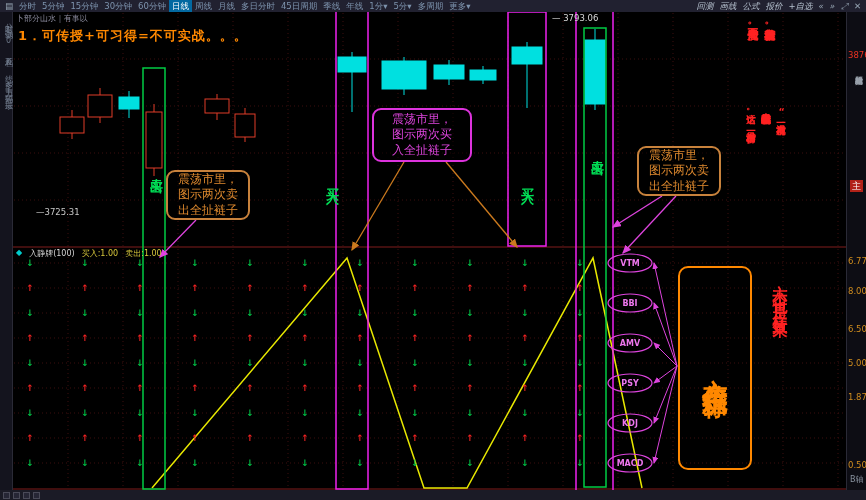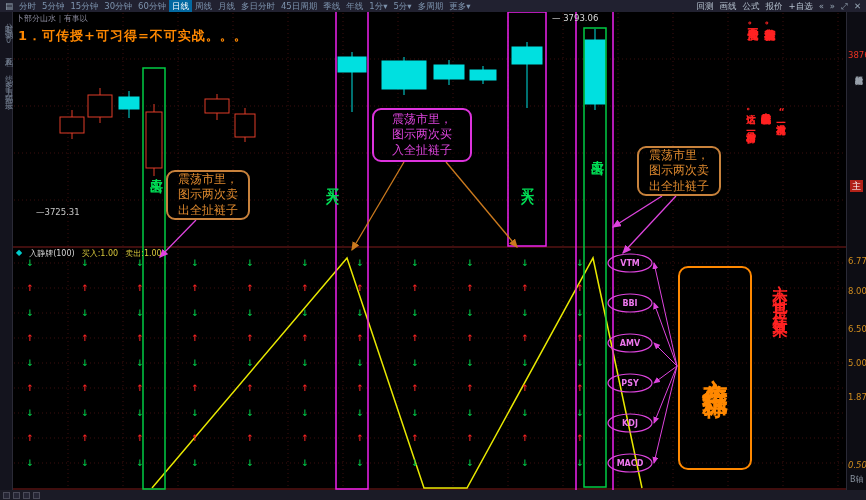--- a/index.html
+++ b/index.html
@@ -3,21 +3,21 @@
 <meta charset="utf-8">
 <style>
   *{box-sizing:border-box;margin:0;padding:0;}
   body{width:866px;height:500px;background:#000;position:relative;overflow:hidden;
        font-family:"DejaVu Sans","Liberation Sans",sans-serif;}
   #toolbar{position:absolute;left:0;top:0;width:866px;height:12px;background:#212130;
     display:flex;align-items:center;font-size:8.5px;line-height:12px;color:#7d93ad;padding:0 2px;z-index:30;}
   .tb-item{padding:0 3px;white-space:nowrap;}
   .tb-item.active{background:#0369a1;color:#fff;}
   #tb-left{display:flex;}
-  #tb-right{margin-left:auto;display:flex;color:#b6c2cf;}
+  #tb-right{margin-left:auto;display:flex;color:#b6c2cf;font-style:italic;}
   .tb-icon{padding:0 3px;color:#97a6b4;}
   #left-strip{position:absolute;left:0;top:12px;width:13px;height:478px;background:#14141e;
     border-right:1px solid #2a2a36;z-index:25;}
   .side-item{writing-mode:vertical-rl;text-orientation:upright;font-size:8px;color:#6d7889;
     margin:5px 0 0 2px;letter-spacing:1px;}
   #right-strip{position:absolute;left:846px;top:12px;width:20px;height:478px;background:#0d0d14;
     border-left:1px solid #2a2a36;z-index:25;}
   .rs-price{position:absolute;left:1px;top:38px;font-size:8.5px;color:#ee3322;}
   .rs-vlabel{position:absolute;left:5px;top:58px;writing-mode:vertical-rl;text-orientation:upright;
     font-size:8px;color:#9aa3ad;}
@@ -312,21 +312,21 @@
   <div class="rs-price">3876</div>
   <div class="rs-vlabel">指标素材原始版</div>
   <div class="rs-badge">主</div>
   <div id="rs-axis">
       <div class="rs-axis-val" style="top: 244px;">6.77</div>
       <div class="rs-axis-val" style="top: 274px;">8.00</div>
       <div class="rs-axis-val" style="top: 312px;">6.50</div>
       <div class="rs-axis-val" style="top: 346px; text-align: center;">5.00</div>
       <div class="rs-axis-val" style="top: 380px;">1.87</div>
       <div class="rs-axis-val" style="top: 414px; padding-left: 44px;">2.00</div>
-      <div class="rs-axis-val" style="top: 448px; font-style: italic;">0.50</div>
+      <div class="rs-axis-val" style="top: 448px;">0.50</div>
     </div>
   <div class="rs-bottom">B轴</div>
 </div>
 
 <div class="corner-label">卜部分山水｜有事以</div>
 <div class="title-note">1．可传授+可习得=不可实战。。。</div>
 
 <div id="markers">
     <div class="marker" style="left: 147px; top: 168px; color: rgb(0, 221, 85);">卖出</div>
     <div class="marker" style="left: 323px; top: 178px; color: rgb(0, 221, 85);">买入</div>

